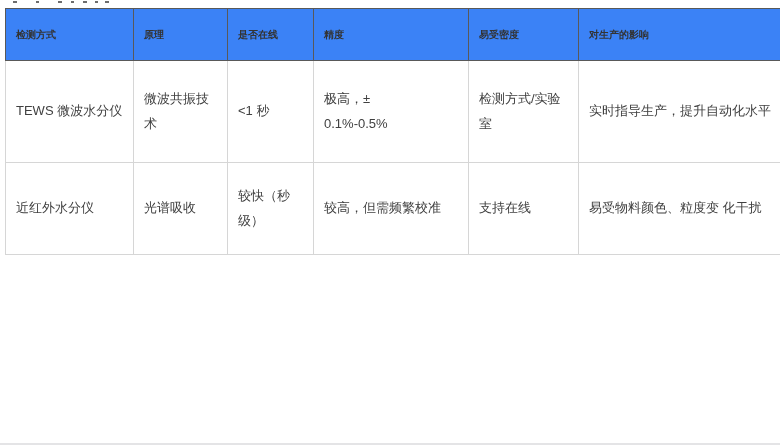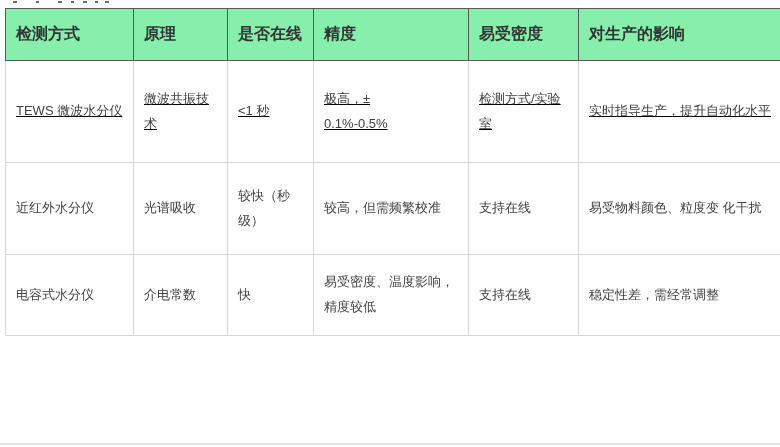--- a/index.html
+++ b/index.html
@@ -33,42 +33,42 @@
   .comparison-table {
     position: absolute;
     left: 5px;
     top: 8px;
     width: 776px;
     border-collapse: collapse;
     table-layout: fixed;
   }
   .comparison-table th {
     border: 1px solid #595959;
-    font-size: 16px;
+    font-size: 10px;
     font-weight: 700;
     color: #333333;
     text-align: left;
     padding: 4px 10px;
     vertical-align: middle;
-    background: #86efac;
+    background: #3b82f6;
   }
   .comparison-table td {
     border: 1px solid #d6d6d6;
     font-size: 13px;
     font-weight: 400;
     color: #404040;
     text-align: left;
     padding: 4px 10px;
     vertical-align: middle;
     white-space: pre-line;
     line-height: 1.9;
     background: #ffffff;
   }
   tr.r-head { height: 52px; }
-  tr.r1 { height: 102px; text-decoration: underline; }
+  tr.r1 { height: 102px; }
   tr.r2 { height: 103px; }
   tr.r3 { height: 92px; }
   tr.r4 { height: 81px; }
   
   .bottom-rule {
     position: absolute;
     left: 0;
     top: 443px;
     width: 780px;
     height: 2px;
@@ -118,26 +118,17 @@
         <td>实时指导生产，提升自动化水平</td>
       </tr>
       <tr class="r3">
         <td>近红外水分仪</td>
         <td>光谱吸收</td>
         <td>较快（秒级）</td>
         <td>较高，但需频繁校准</td>
         <td>支持在线</td>
         <td>易受物料颜色、粒度变 化干扰</td>
       </tr>
-      <tr class="r4">
-        <td>电容式水分仪</td>
-        <td>介电常数</td>
-        <td>快</td>
-        <td>易受密度、温度影响，
-精度较低</td>
-        <td>支持在线</td>
-        <td>稳定性差，需经常调整</td>
-      </tr>
     </tbody>
   </table>
 
   <div class="bottom-rule"></div>
 </div>
 
 </body></html>

